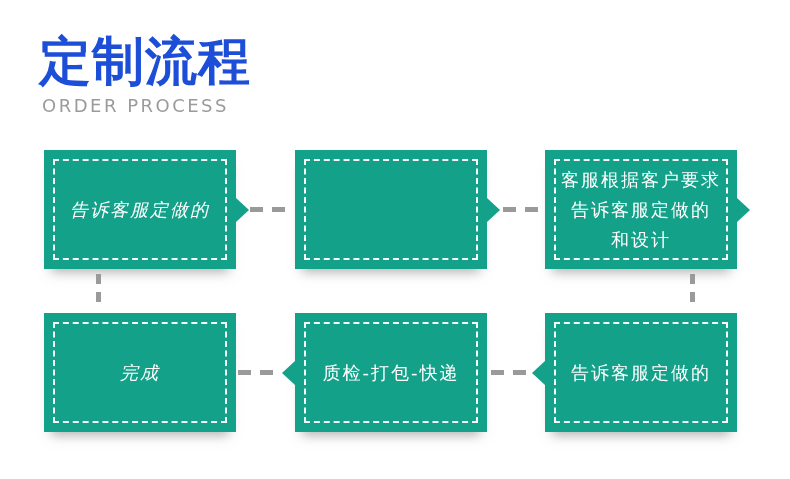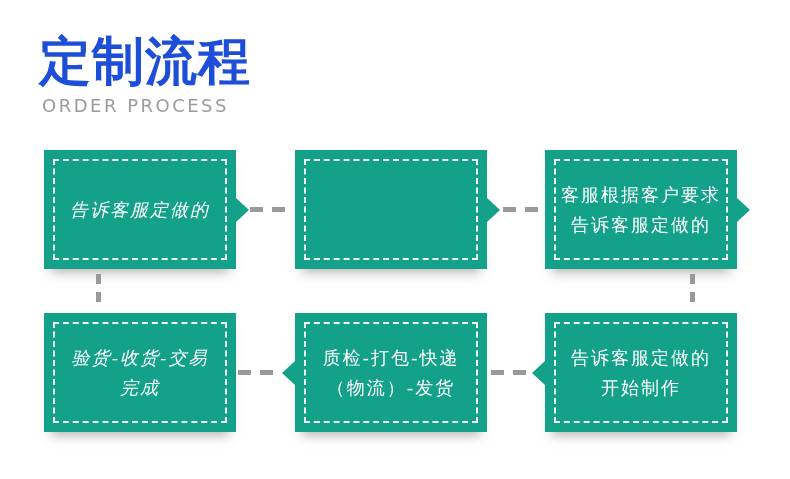--- a/index.html
+++ b/index.html
@@ -122,46 +122,44 @@
     <div class="text">
     </div>
     <div class="arrow right"></div>
   </div>
 
   <div class="box r1 c3">
     <div class="dashed-border"></div>
     <div class="text">
       <span>客服根据客户要求</span>
       <span>告诉客服定做的</span>
+      <span>和设计</span>
     </div>
     <div class="arrow right"></div>
   </div>
 
   <div class="box r2 c1">
     <div class="dashed-border"></div>
     <div class="text">
-      <span>验货-收货-交易</span>
       <span>完成</span>
     </div>
   </div>
 
   <div class="box r2 c2">
     <div class="dashed-border"></div>
     <div class="text">
       <span>质检-打包-快递</span>
-      <span>（物流）-发货</span>
     </div>
     <div class="arrow left"></div>
   </div>
 
   <div class="box r2 c3">
     <div class="dashed-border"></div>
     <div class="text">
       <span>告诉客服定做的</span>
-      <span>开始制作</span>
     </div>
     <div class="arrow left"></div>
   </div>
 
   <div class="h-dash hc1"></div>
   <div class="h-dash hc2"></div>
   <div class="h-dash hc3"></div>
   <div class="h-dash hc4"></div>
   <div class="v-dash vcl"></div>
   <div class="v-dash vcr"></div>

